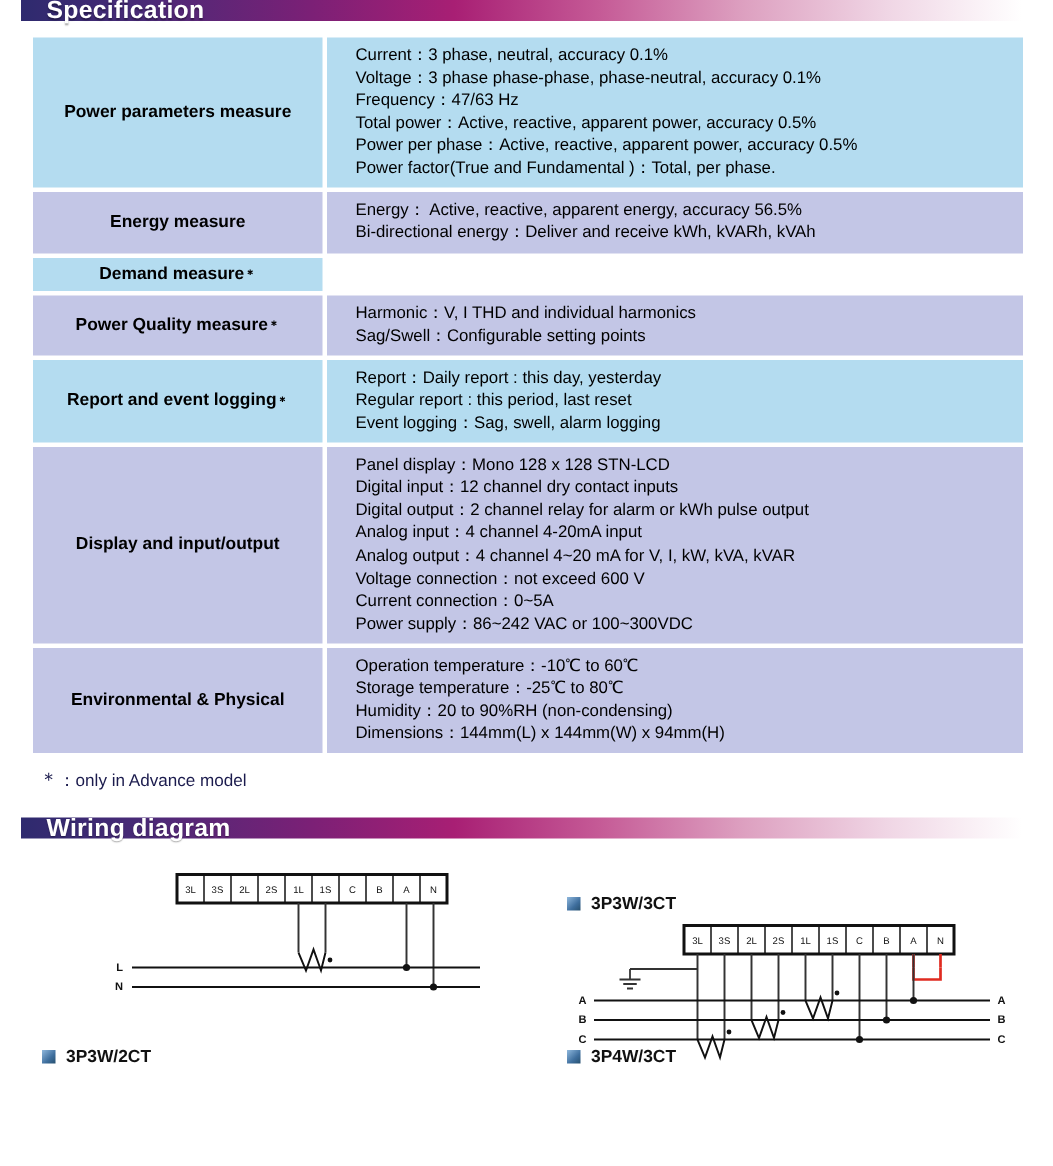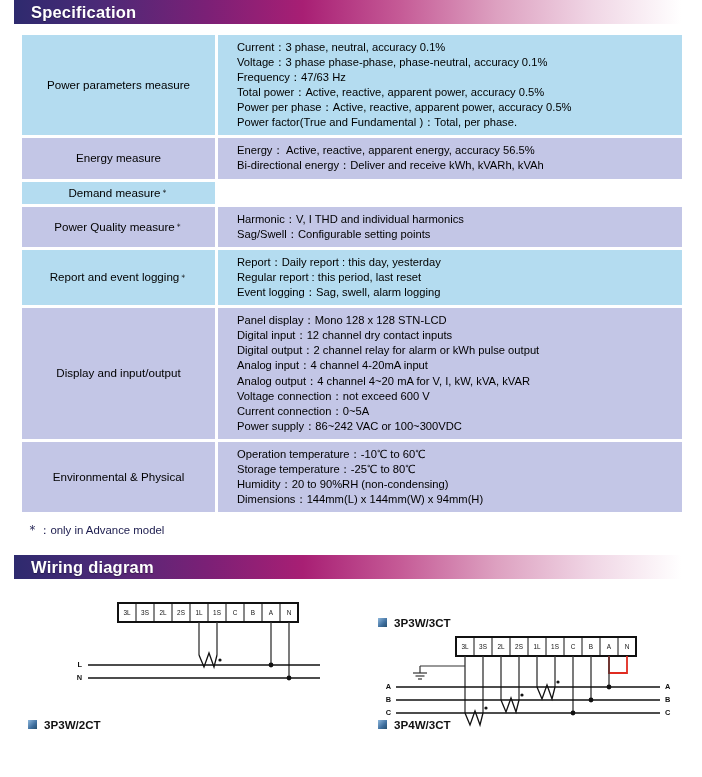--- a/index.html
+++ b/index.html
@@ -9,21 +9,21 @@
     background:#ffffff;
     font-family:"Liberation Sans", sans-serif;
     color:#000;
     position:relative;
     overflow:hidden;
   }
 
   
   .sect-header {
     position:relative;
-    height:24px;
+    height:14px;
     margin:0 0 0 14px;
     background:linear-gradient(to right,
         #2e2a6e 0%,
         #4a2a77 12%,
         #7b2076 28%,
         #a81f74 42%,
         #c55a96 56%,
         #ddA0c0 70%,
         #f0d6e5 84%,
         #ffffff 97%);
@@ -45,21 +45,21 @@
     display:flex;
     margin-bottom:3px;
   }
   .spec-row .label {
     width:193px;
     flex:0 0 193px;
     display:flex;
     align-items:center;
     justify-content:center;
     font-size:11.6px;
-    font-weight:normal;
+    font-weight:bold;
     padding:4px 2px;
     line-height:1.25;
   }
   .spec-row .value {
     flex:1 1 auto;
     font-size:11.2px;
     line-height:1.345;
     padding:5px 6px 5px 19px;
     margin-left:3px;
     white-space:pre-line;

